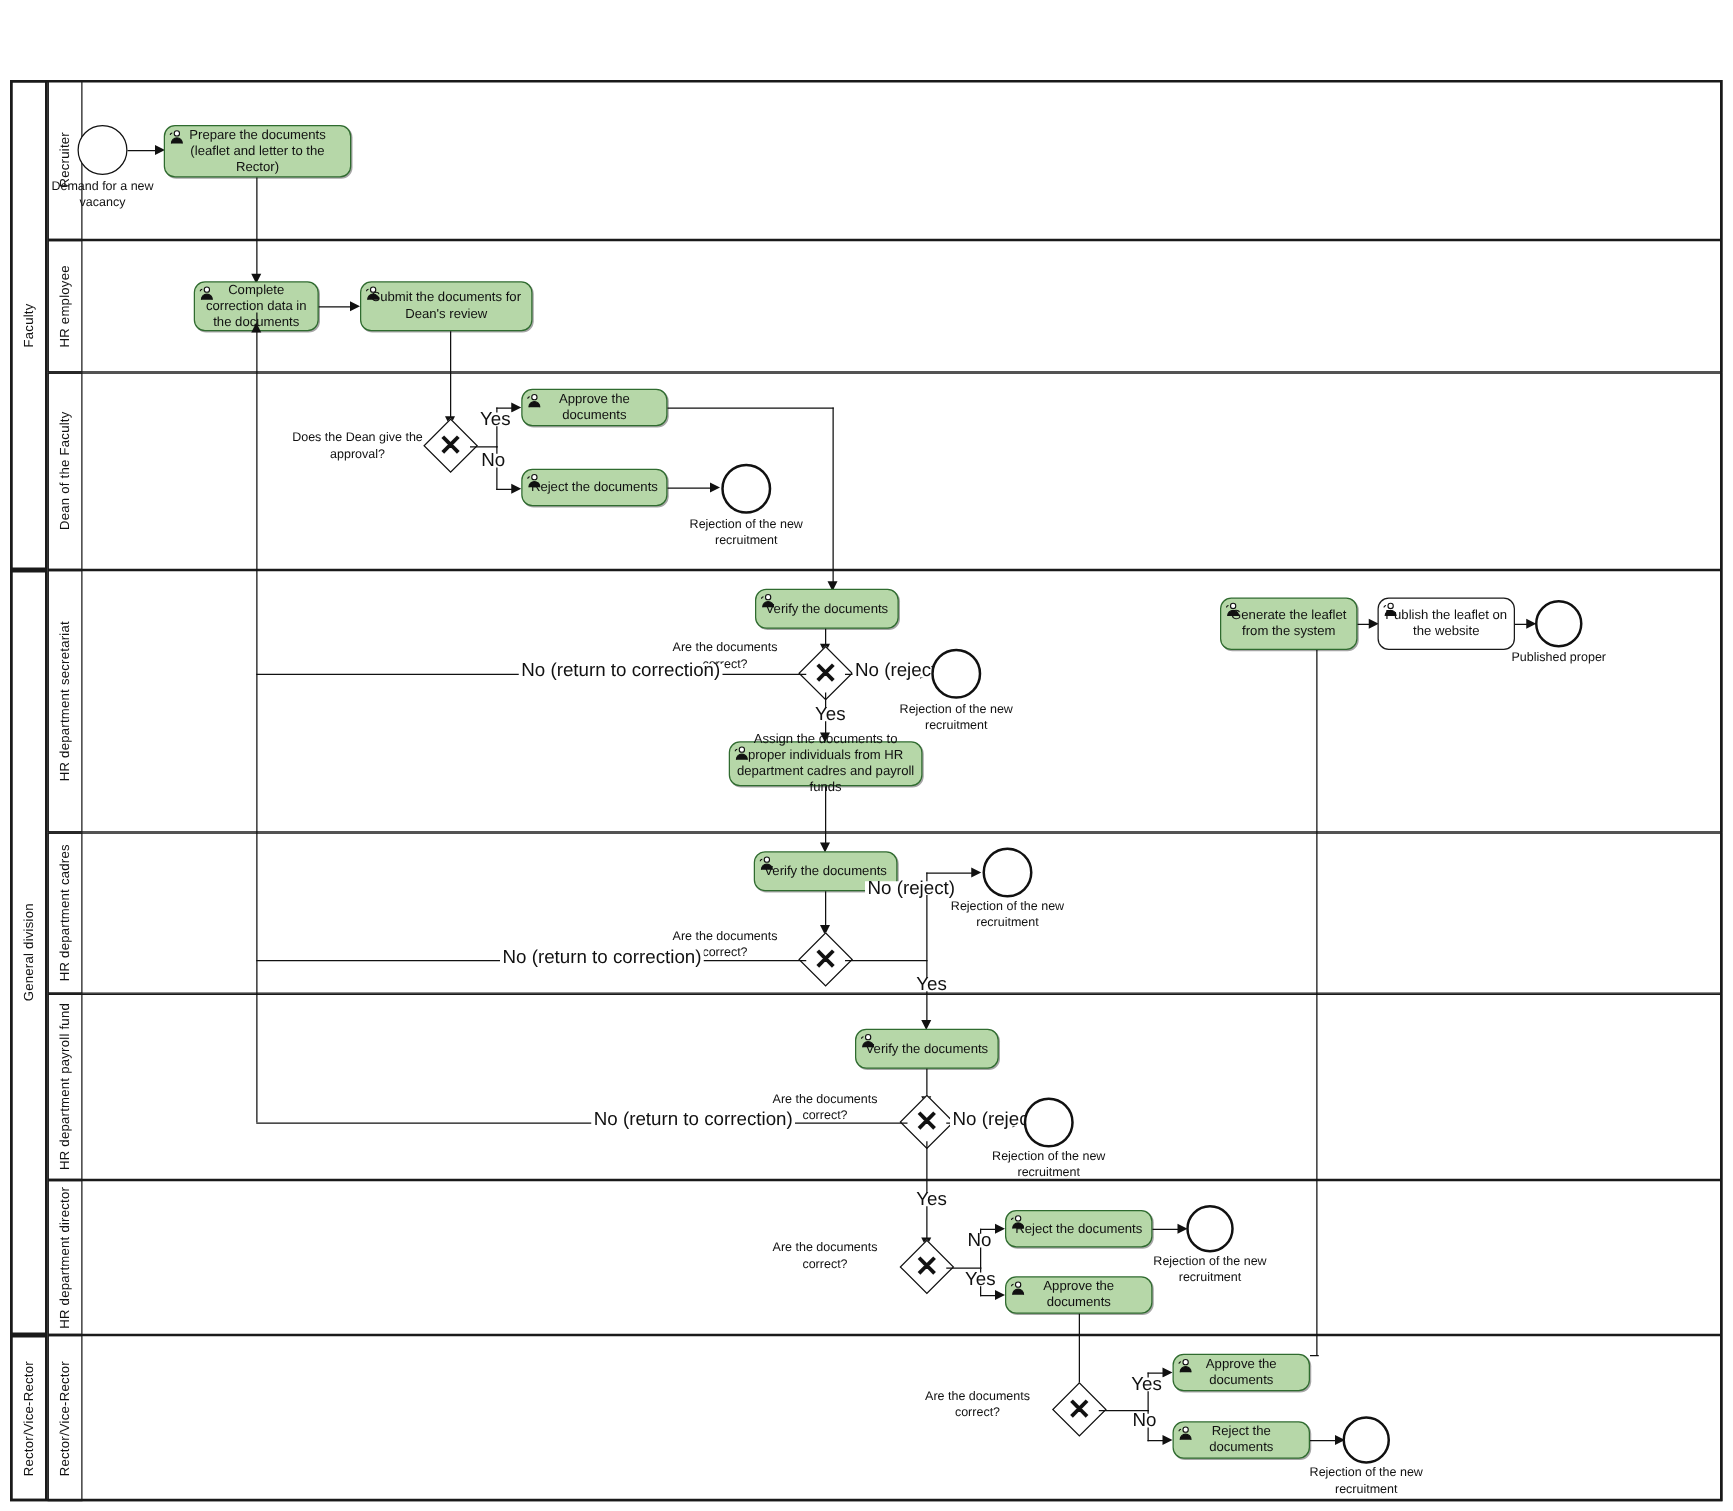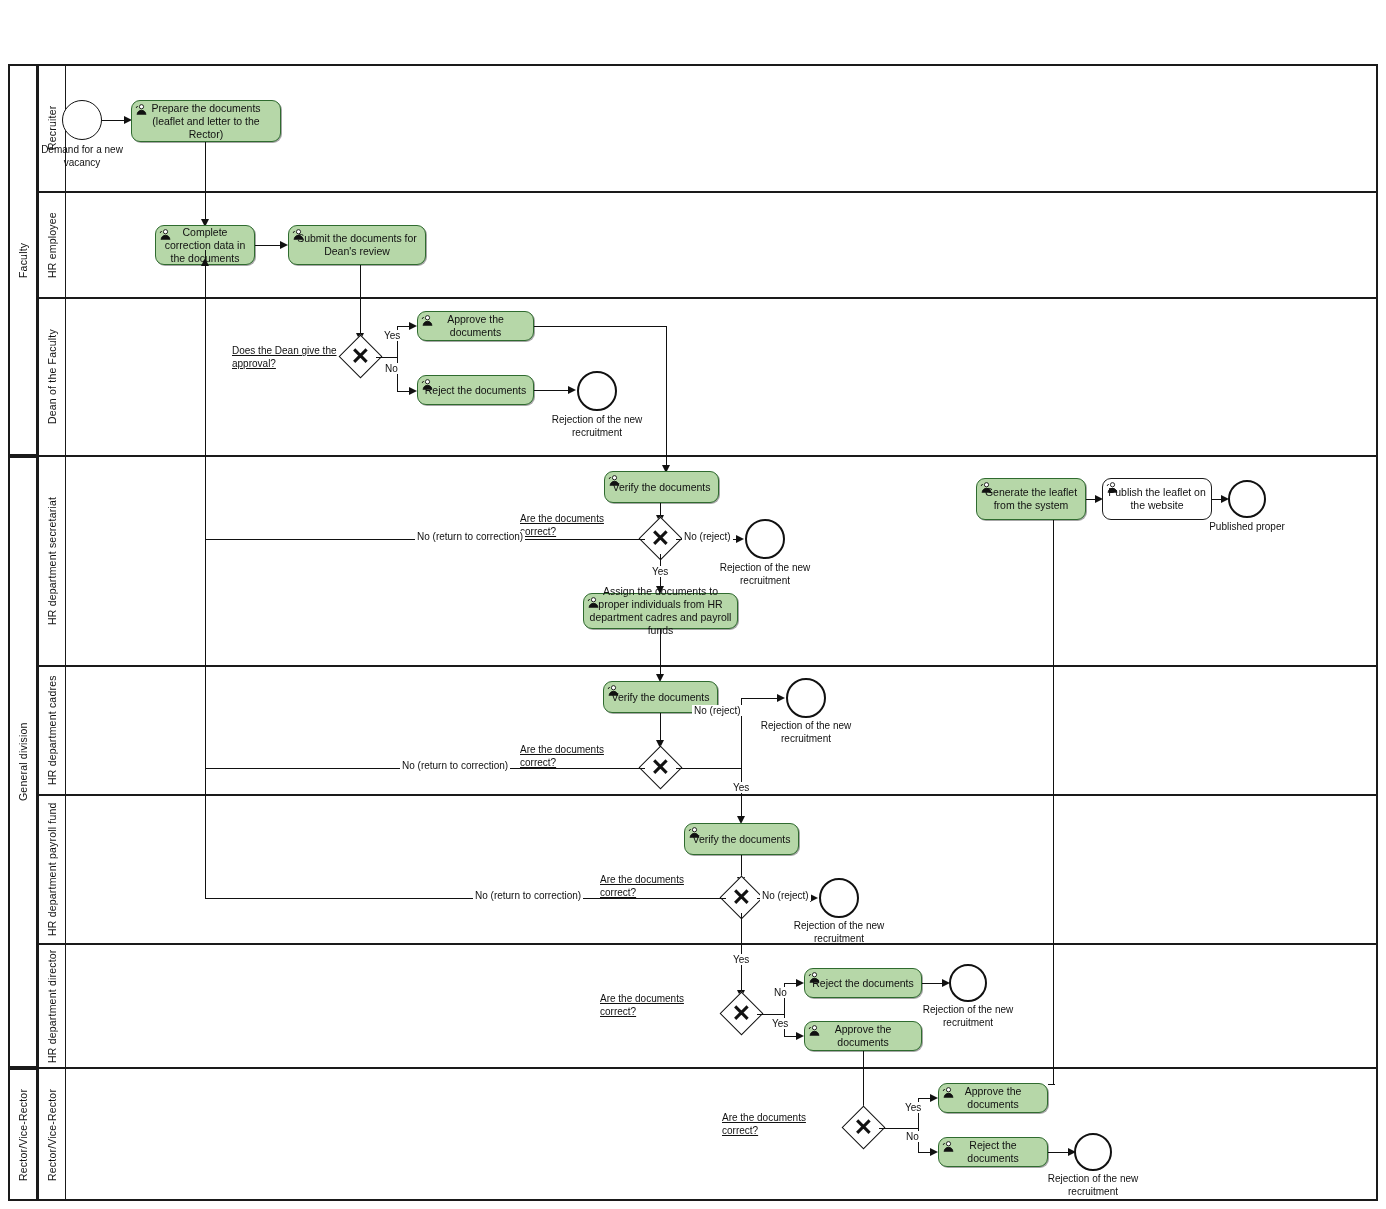--- a/index.html
+++ b/index.html
@@ -30,22 +30,22 @@
   .event{position:absolute;box-sizing:border-box;border:2.6px solid #111;border-radius:50%;background:#fff;}
   .event.start{border-width:1.8px;}
 
   .gw{position:absolute;box-sizing:border-box;}
   .gw .dia{position:absolute;inset:0;border:1.6px solid #111;background:#fff;
            transform:rotate(45deg);}
   .gw .xm{position:absolute;inset:0;display:flex;align-items:center;justify-content:center;
           font-size:23px;font-weight:bold;color:#111;line-height:1;font-family:"Liberation Sans",sans-serif;}
 
   .cap{position:absolute;font-size:10px;line-height:12.5px;color:#111;text-align:center;}
-  .cap.left{text-align:left;text-decoration:underline;}
-  .flowlbl{position:absolute;font-size:10px;line-height:11px;color:#111;background:#fff;padding:0 2px;}
+  .cap.left{text-align:center;}
+  .flowlbl{position:absolute;font-size:15px;line-height:11px;color:#111;background:#fff;padding:0 2px;}
 
   
   .ln{position:absolute;background:#111;}
   .ln.h{height:1.3px;}
   .ln.v{width:1.3px;}
   .arw{position:absolute;width:0;height:0;}
   .arw.r{border-top:4.5px solid transparent;border-bottom:4.5px solid transparent;border-left:8px solid #111;}
   .arw.d{border-left:4.5px solid transparent;border-right:4.5px solid transparent;border-top:8px solid #111;}
   .arw.u{border-left:4.5px solid transparent;border-right:4.5px solid transparent;border-bottom:8px solid #111;}
 </style>

